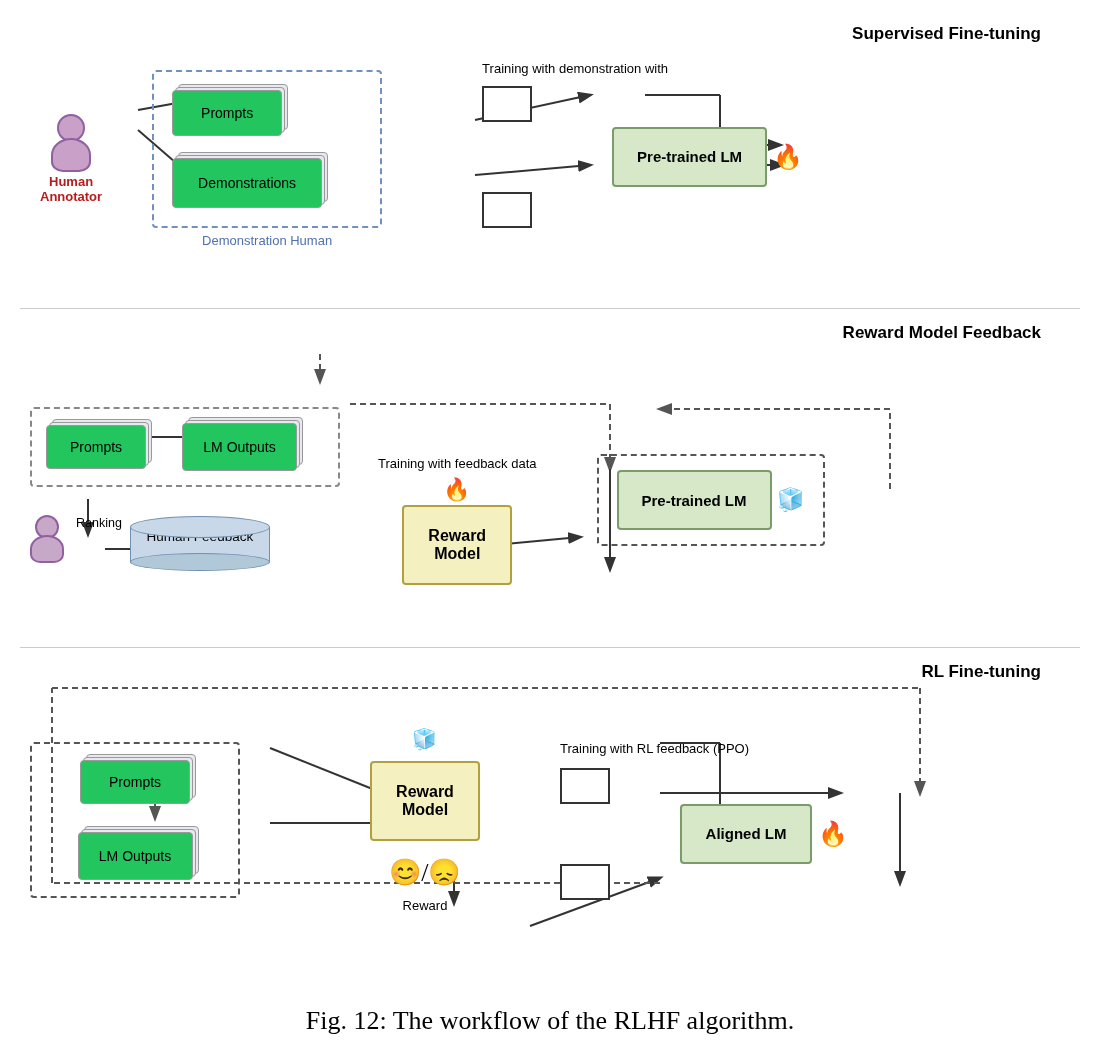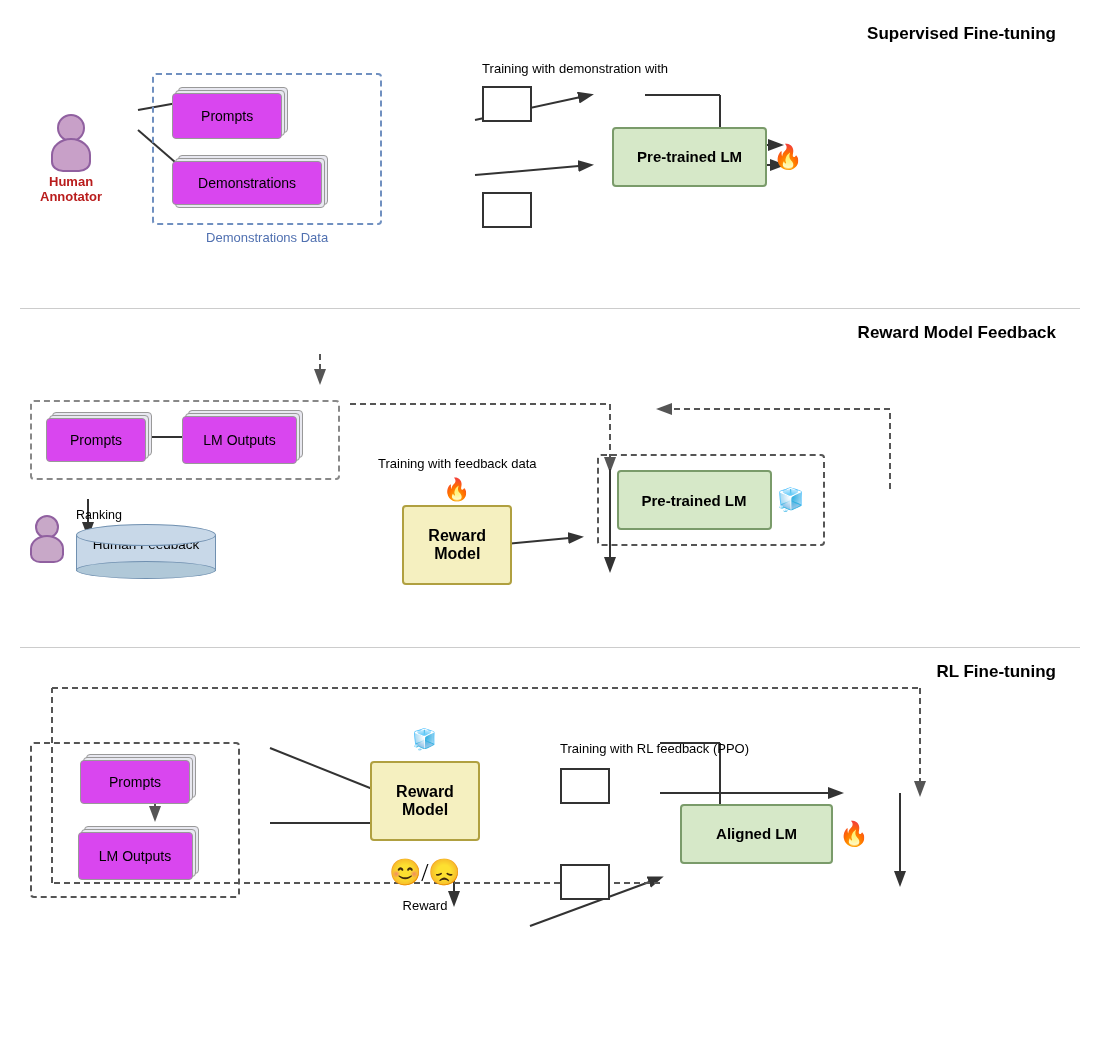--- a/index.html
+++ b/index.html
@@ -21,21 +21,21 @@
     .section {
       position: relative;
       border-bottom: 1px solid #ccc;
       padding: 14px 0 14px 0;
     }
     .section:last-of-type { border-bottom: none; }
 
     .section-title {
       position: absolute;
       top: 14px;
-      right: 24px;
+      right: 39px;
       font-weight: bold;
       font-size: 17px;
       font-family: Arial, sans-serif;
     }
 
     
     .stacked-pages {
       position: relative;
       display: inline-block;
     }
@@ -48,21 +48,21 @@
     .page-card.back2 { top: -6px; left: 6px; }
     .page-card.back1 { top: -3px; left: 3px; }
     .page-card.front {
       position: relative;
       top: 0; left: 0;
       display: flex;
       align-items: center;
       justify-content: center;
       font-size: 14px;
       font-family: Arial, sans-serif;
-      background: #d946ef;
+      background: #22c55e;
     }
 
     
     .box-green {
       background: #d6e8c8;
       border: 2px solid #7a9b6a;
       border-radius: 4px;
       display: flex;
       align-items: center;
       justify-content: center;
@@ -299,26 +299,26 @@
               <div class="page-card front" style="width:110px;height:46px;">
                 <span>Prompts</span>
               </div>
             </div>
           </div>
 
           <div>
             <div class="stacked-pages">
               <div class="page-card back2" style="width:150px;height:50px;"></div>
               <div class="page-card back1" style="width:150px;height:50px;"></div>
-              <div class="page-card front" style="width:150px;height:44px;">
+              <div class="page-card front" style="width:150px;height:50px;">
                 <span>Demonstrations</span>
               </div>
             </div>
           </div>
-          <div class="s1-dashed-label">Demonstrations Data</div>
+          <div class="s1-dashed-label">Demonstration Human</div>
         </div>
       </div>
 
       <div class="s1-right" style="margin-left:100px; margin-top:-10px;">
         <div class="s1-training-label">Training with demonstration with</div>
         <div style="display:flex; align-items:stretch; gap:0;">
 
           <div style="display:flex; flex-direction:column; gap:70px; margin-right:0;">
             <div class="box-white" style="width:50px;height:36px;"></div>
             <div class="box-white" style="width:50px;height:36px;"></div>
@@ -388,21 +388,21 @@
               <span>LM Outputs</span>
             </div>
           </div>
         </div>
 
         <div style="display:flex; align-items:center; margin-top:28px; gap:0;">
           <div style="display:flex;flex-direction:column;align-items:center;">
             <div class="human-head" style="background:#c8a8c8;border-color:#9060a0;width:24px;height:24px;"></div>
             <div class="human-body" style="background:#c8a8c8;border-color:#9060a0;width:34px;height:28px;"></div>
           </div>
-          <div style="display:flex;flex-direction:column;align-items:flex-start;margin-left:4px;">
+          <div style="display:flex;flex-direction:row;align-items:flex-start;margin-left:4px;">
             <span style="font-size:12.5px;font-family:Arial,sans-serif;margin-left:8px;margin-bottom:2px;">Ranking</span>
 
             <div class="cylinder" style="margin-left:8px;">
               <div class="cyl-top" style="display:flex;align-items:center;justify-content:center;">
                 <span style="font-size:13.5px;font-family:Arial,sans-serif;font-weight:normal;"></span>
               </div>
               <div class="cyl-body" style="display:flex;align-items:center;justify-content:center;padding-bottom:8px;">
                 <span style="font-size:13.5px;font-family:Arial,sans-serif;position:relative;top:-4px;">Human Feedback</span>
                 <div class="cyl-bottom-ellipse"></div>
               </div>
@@ -504,24 +504,25 @@
       </div>
 
       <div style="margin-left:80px;display:flex;flex-direction:column;align-items:flex-start;gap:8px;">
         <span style="font-size:13px;font-family:Arial,sans-serif;margin-bottom:4px;white-space:nowrap;">Training with RL feedback (PPO)</span>
         <div style="display:flex;align-items:stretch;">
           <div style="display:flex;flex-direction:column;gap:60px;">
             <div class="box-white" style="width:50px;height:36px;"></div>
             <div class="box-white" style="width:50px;height:36px;"></div>
           </div>
           <div style="margin-left:70px;display:flex;align-items:center;gap:6px;align-self:center;">
-            <div class="box-green" style="width:153px;height:60px;font-size:15px;text-align:center;">
+            <div class="box-green" style="width:132px;height:60px;font-size:15px;text-align:center;">
               <span>Aligned LM</span>
             </div>
             <span style="font-size:24px;">🔥</span>
           </div>
         </div>
       </div>
     </div>
   </div>
 
+  <div class="caption">Fig. 12: The workflow of the RLHF algorithm.</div>
 
 </div>
 
 </body></html>

